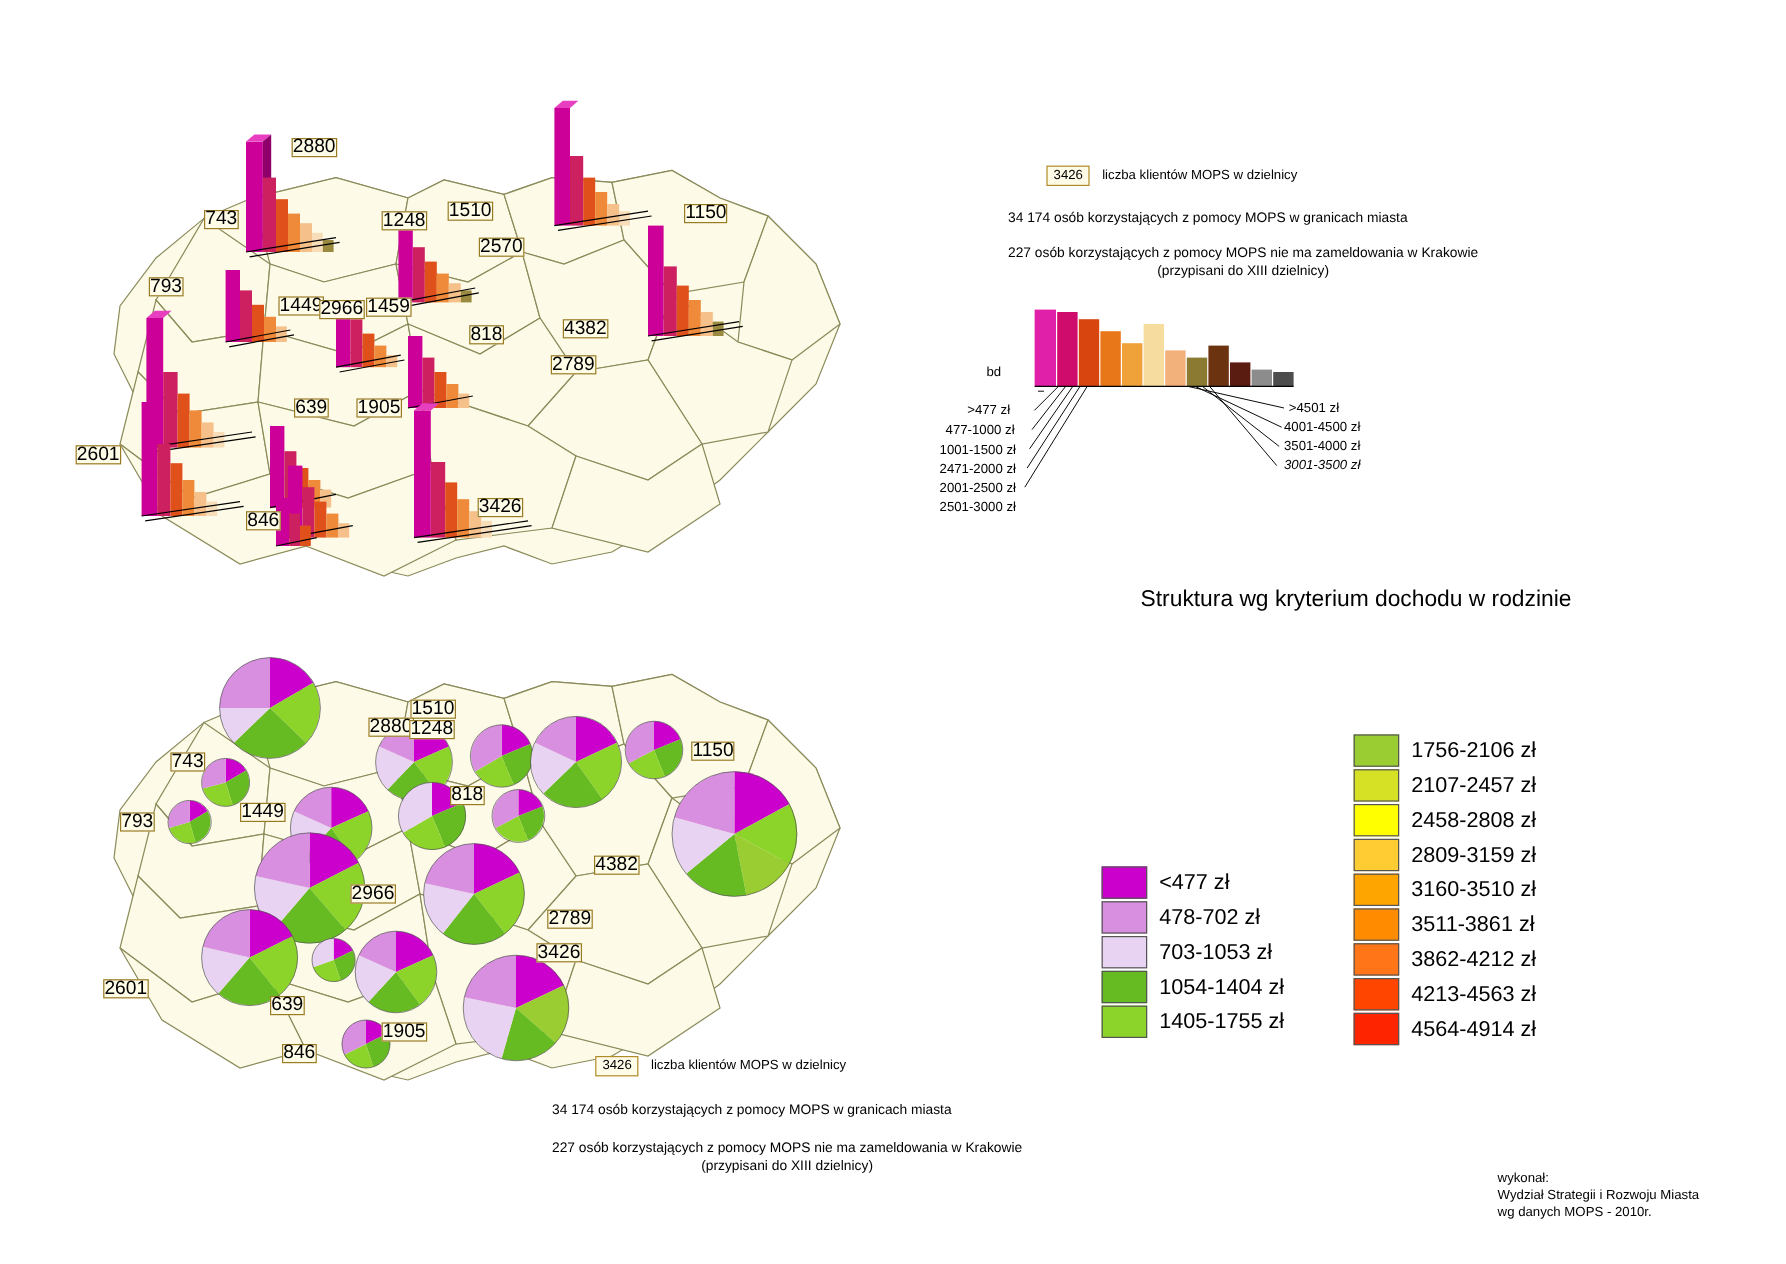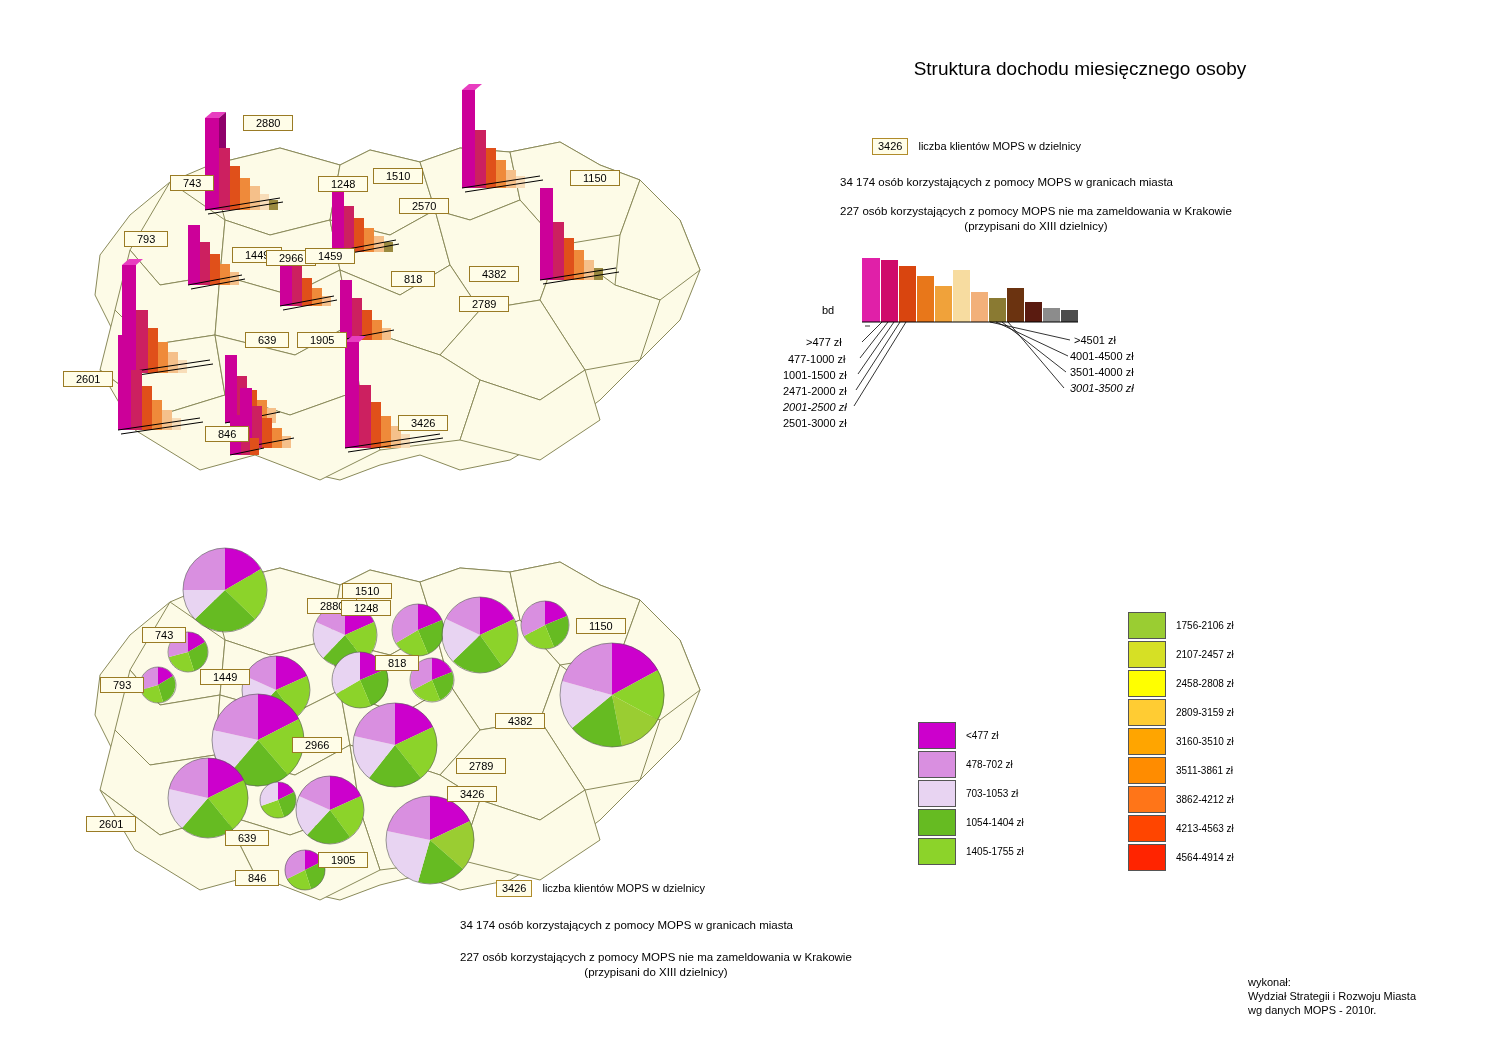--- a/index.html
+++ b/index.html
@@ -21,27 +21,27 @@
     white-space:nowrap;
   }
   .note{font-size:11.5px;line-height:15px;color:#000;}
   .note.small{font-size:11px;}
   
   .mapwrap{position:absolute;}
   .district{fill:#fdfbe7;stroke:#8a8a5a;stroke-width:1;}
   
   .numlabel{
     position:absolute;background:#fffde8;border:1px solid #9a7b25;
-    font-size:11px;line-height:12px;padding:1px 12px;color:#000;
+    font-size:16px;line-height:12px;padding:1px 0;color:#000;
     white-space:nowrap;
   }
   
   .sw{width:36px;height:25px;display:inline-block;border:1px solid #555;}
   .legrow{display:flex;align-items:center;gap:10px;margin-bottom:2px;}
-  .legrow span.lbl{font-size:10px;}
+  .legrow span.lbl{font-size:18px;}
   
   .leg2 .sw{width:36px;height:25px;}
   .ddlabel{font-size:11px;white-space:nowrap;}
   .footer{font-size:11px;line-height:14px;}
 </style>
 </head>
 <body>
 
 <div class="mapwrap" style="left:40px;top:70px;width:700px;height:420px;">
   <svg width="700" height="420" viewBox="0 0 700 420">
@@ -256,21 +256,20 @@
   <div class="numlabel" style="left:429px;top:196px;">4382</div>
   <div class="numlabel" style="left:419px;top:226px;">2789</div>
   <div class="numlabel" style="left:205px;top:262px;">639</div>
   <div class="numlabel" style="left:257px;top:262px;">1905</div>
   <div class="numlabel" style="left:23px;top:301px;">2601</div>
   <div class="numlabel" style="left:165px;top:356px;">846</div>
   <div class="numlabel" style="left:358px;top:345px;">3426</div>
 </div>
 
 <div class="abs title" style="left:760px;top:56px;width:640px;">
-  <div>Struktura dochodu miesięcznego osoby</div>
 </div>
 
 <div class="abs" style="left:872px;top:138px;display:flex;align-items:center;gap:10px;">
   <div class="countbox">3426</div>
   <div class="note small">liczba klientów MOPS w dzielnicy</div>
 </div>
 
 <div class="abs note" style="left:840px;top:175px;">34 174 osób korzystających z pomocy MOPS w granicach miasta</div>
 <div class="abs note" style="left:840px;top:204px;">
   <div>227 osób korzystających z pomocy MOPS nie ma zameldowania w Krakowie</div>
@@ -308,30 +307,31 @@
       <line x1="278" y1="36" x2="206" y2="2"></line>
       <line x1="276" y1="52" x2="212" y2="2"></line>
       <line x1="274" y1="68" x2="218" y2="2"></line>
     </g>
   </svg>
   <div class="ddlabel" style="position:absolute;left:32px;top:-16px;">bd</div>
   <div class="ddlabel" style="position:absolute;left:16px;top:16px;">&gt;477 zł</div>
   <div class="ddlabel" style="position:absolute;left:-2px;top:33px;">477-1000 zł</div>
   <div class="ddlabel" style="position:absolute;left:-7px;top:49px;">1001-1500 zł</div>
   <div class="ddlabel" style="position:absolute;left:-7px;top:65px;">2471-2000 zł</div>
-  <div class="ddlabel" style="position:absolute;left:-7px;top:81px;font-style:italic;">2001-2500 zł</div>
+  <div class="ddlabel" style="position:absolute;left:-7px;top:81px;">2001-2500 zł</div>
   <div class="ddlabel" style="position:absolute;left:-7px;top:97px;">2501-3000 zł</div>
 
   <div class="ddlabel" style="position:absolute;left:284px;top:14px;">&gt;4501 zł</div>
   <div class="ddlabel" style="position:absolute;left:280px;top:30px;">4001-4500 zł</div>
   <div class="ddlabel" style="position:absolute;left:280px;top:46px;">3501-4000 zł</div>
   <div class="ddlabel" style="position:absolute;left:280px;top:62px;font-style:italic;">3001-3500 zł</div>
 </div>
 
 <div class="abs title" style="left:810px;top:487px;width:640px;">
+  <div>Struktura wg kryterium dochodu w rodzinie</div>
 </div>
 
 <div class="abs leg2" style="left:918px;top:722px;">
   <div class="legrow">
     <span class="sw" style="background:#cc00cc;"></span>
     <span class="lbl">&lt;477 zł</span>
   </div>
   <div class="legrow">
     <span class="sw" style="background:#d98fe0;"></span>
     <span class="lbl">478-702 zł</span>

